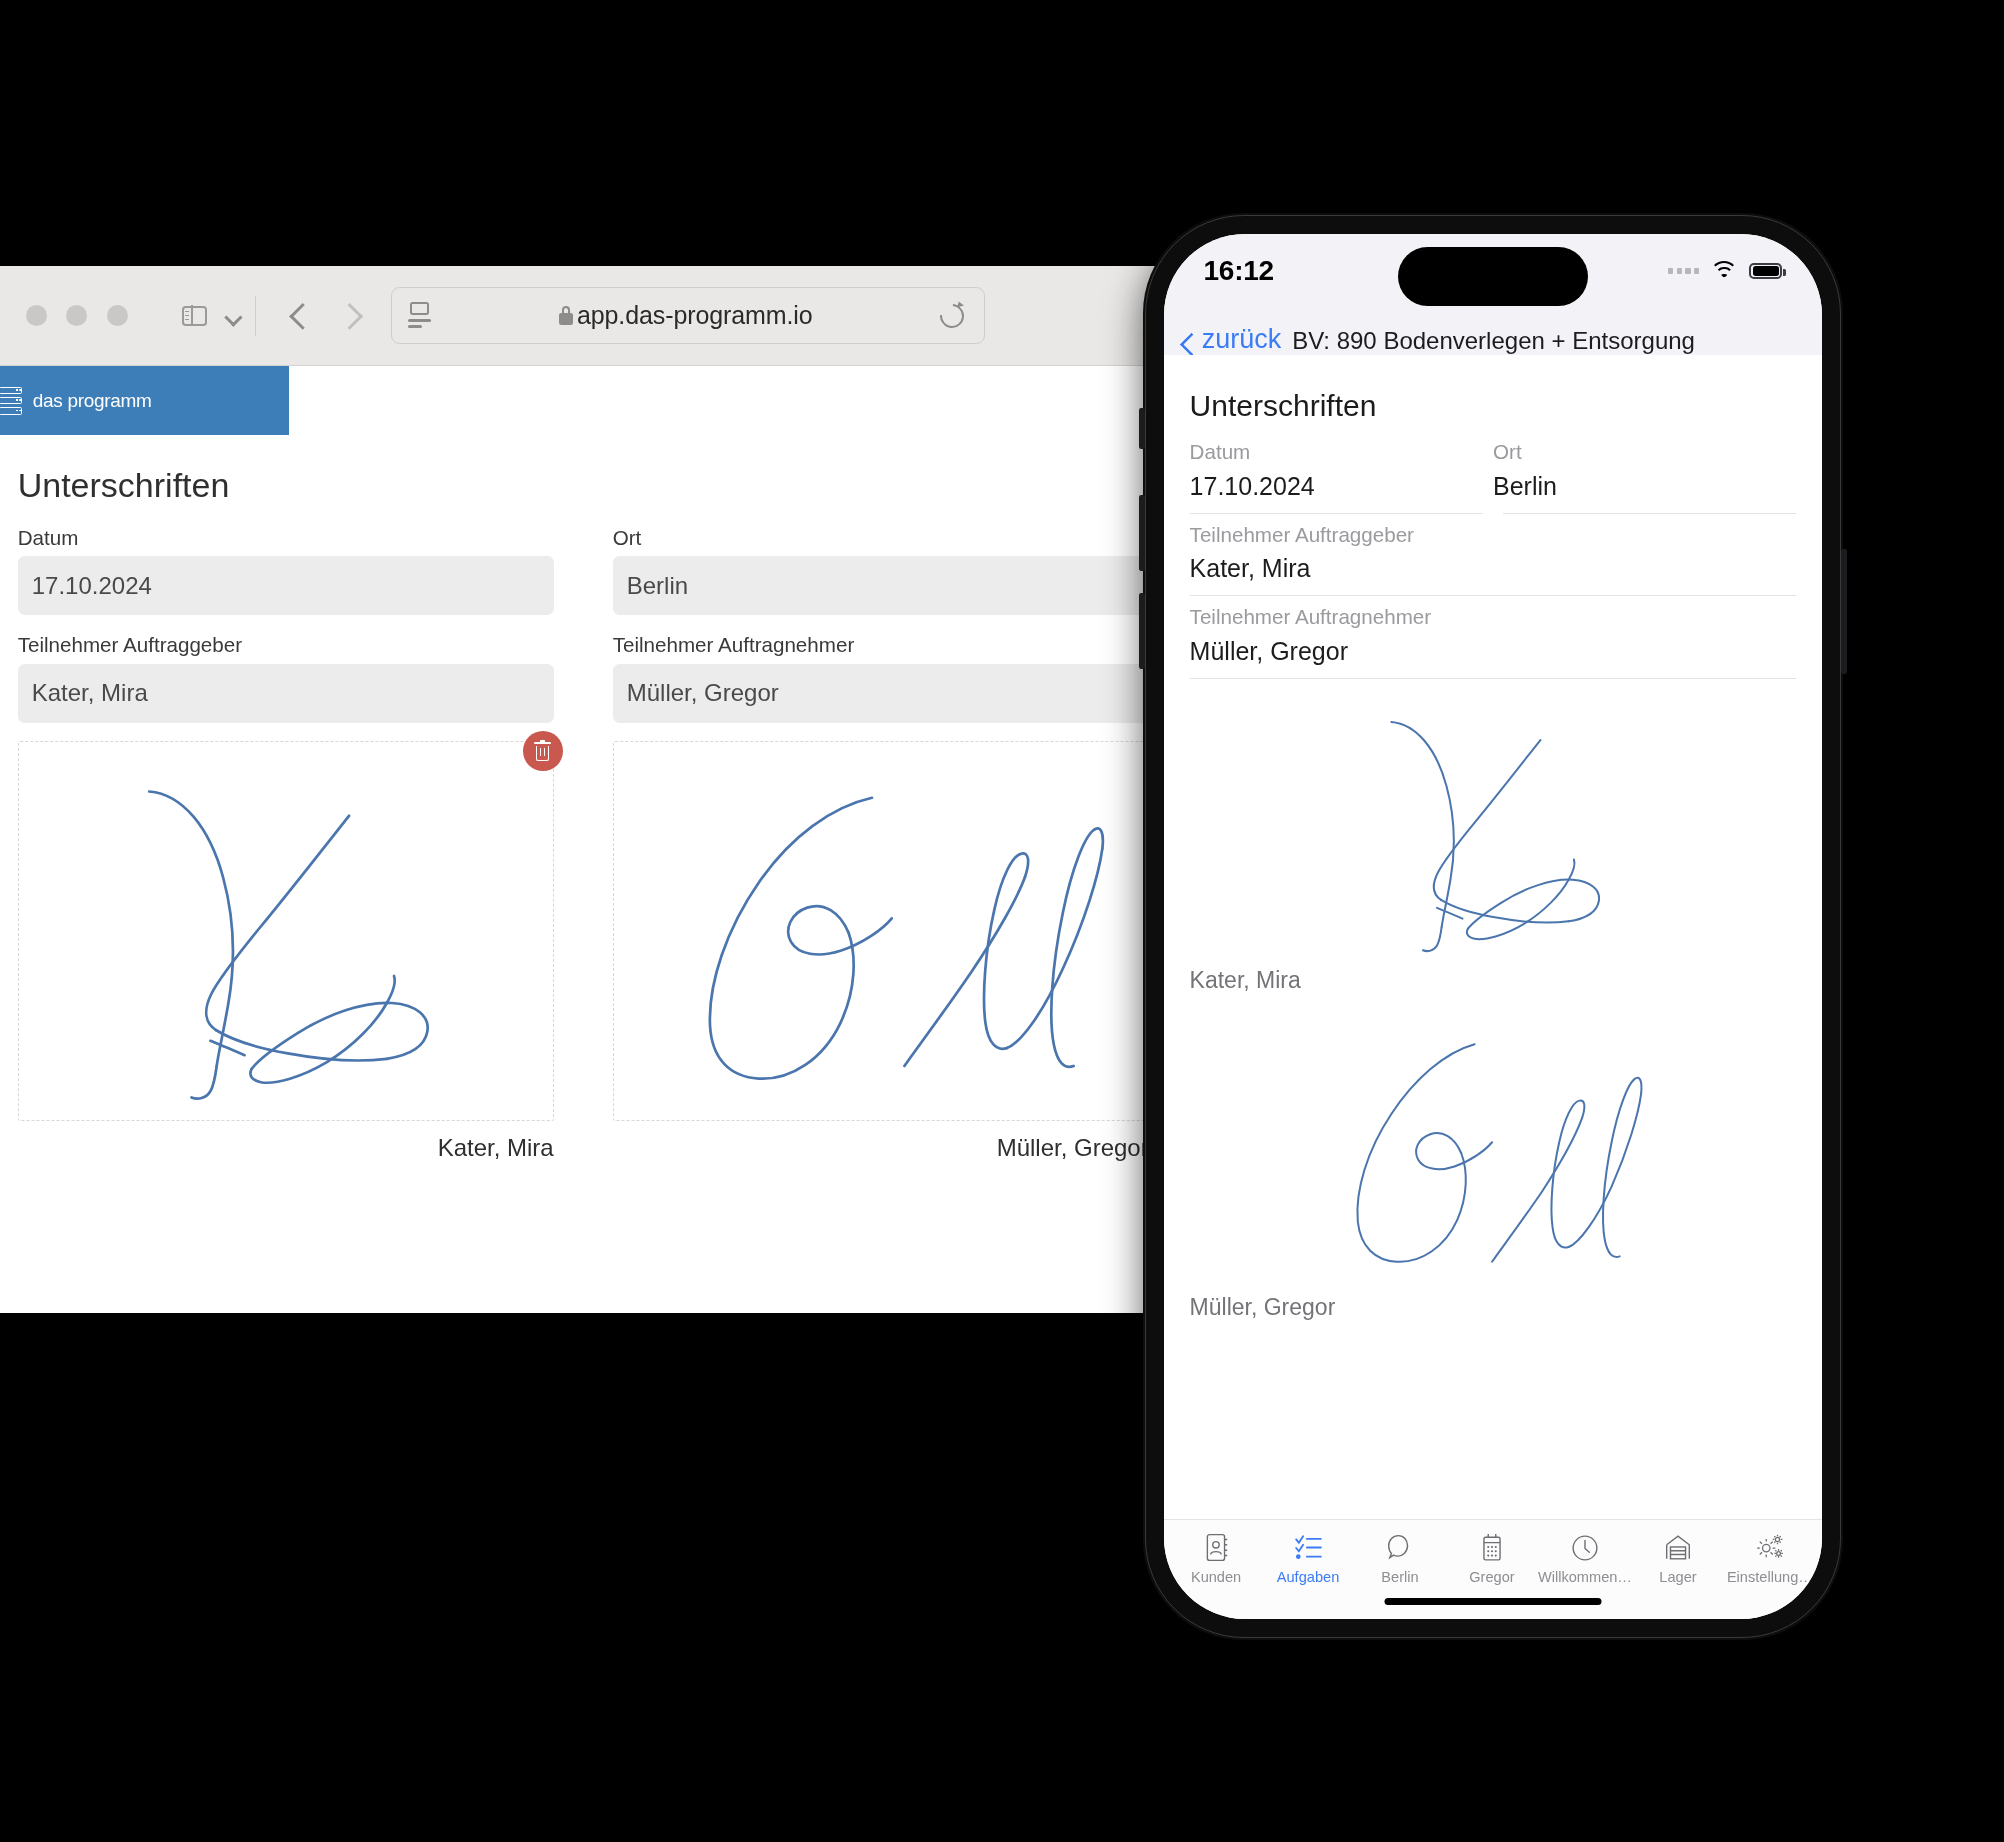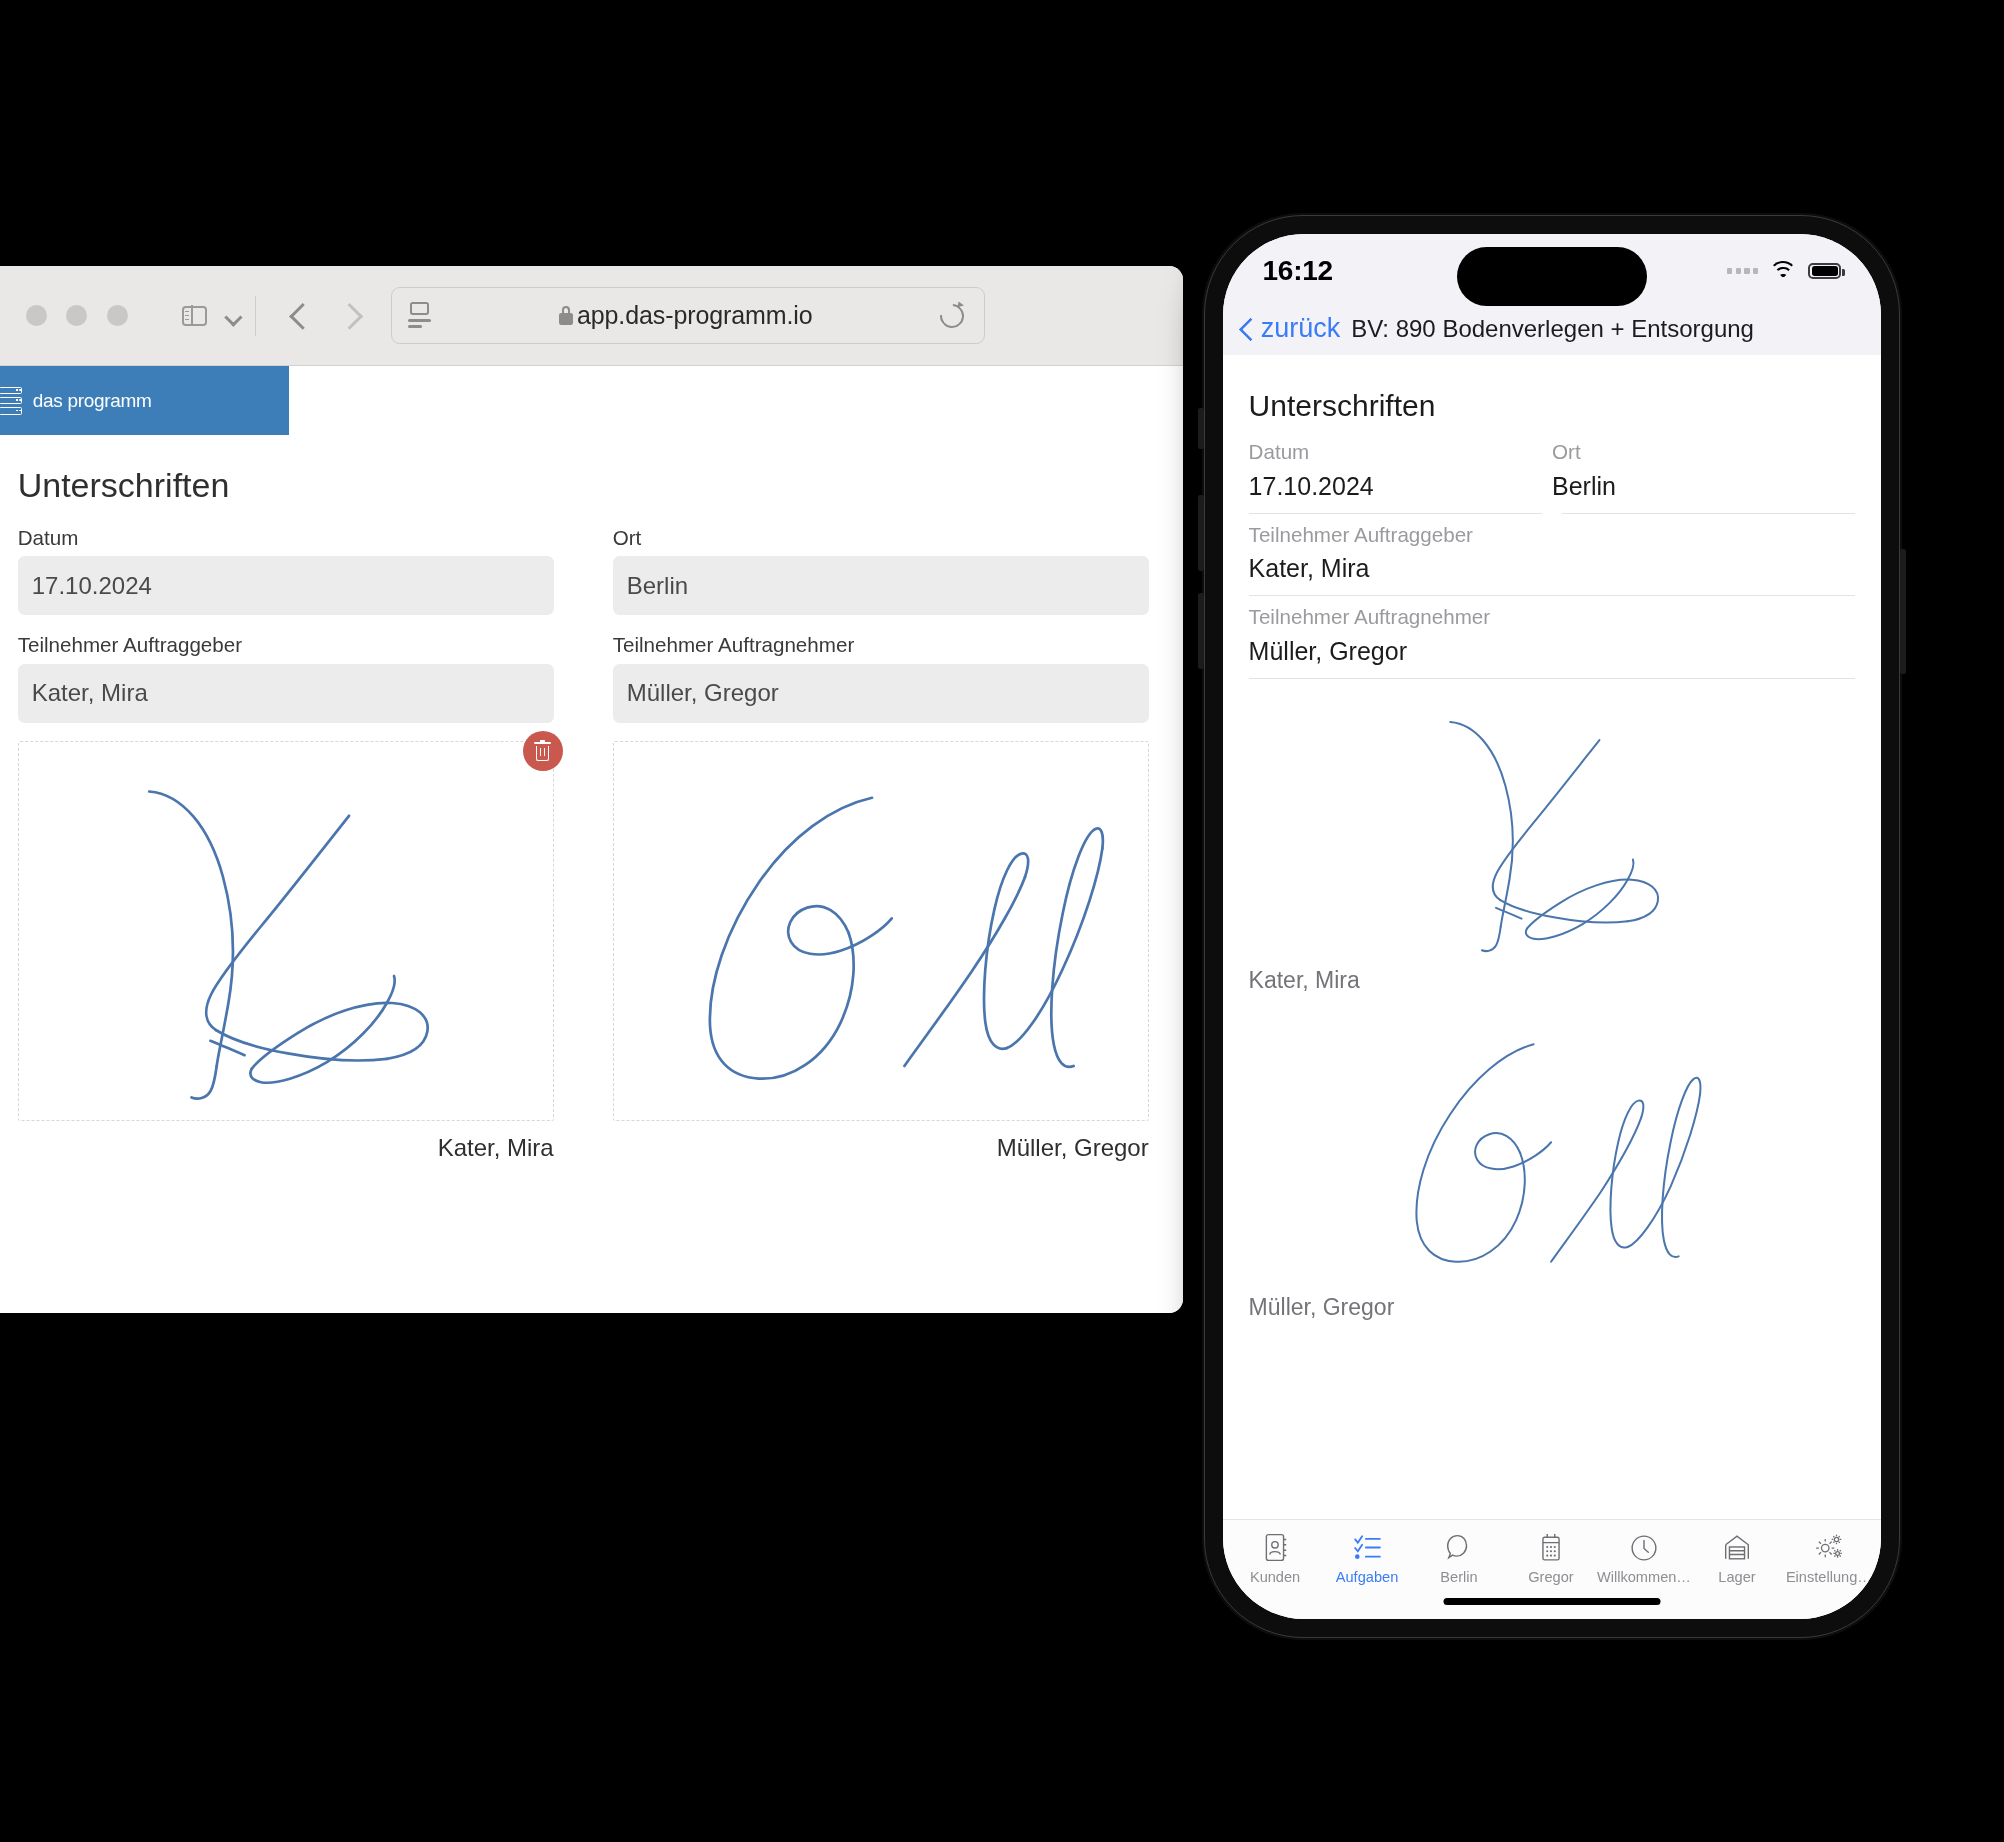--- a/index.html
+++ b/index.html
@@ -126,21 +126,21 @@
   .trash-ic .lid { position:absolute; top:0; left:0; width:16.3px; height:2.2px; background:#fff; border-radius:1.1px;}
   .trash-ic .lid:before{ content:""; position:absolute; left:5.4px; top:-2.2px; width:5.4px;height:2.2px;background:#fff;border-radius:0.5px;}
   .trash-ic .can { position:absolute; top:3.8px; left:1.6px; width:13px; height:14.6px; border:1.6px solid #fff; border-top:none; border-radius:0 0 2.2px 2.2px;}
   .trash-ic .can:before,.trash-ic .can:after{content:"";position:absolute;top:2.2px;width:1.6px;height:8.1px;background:#fff;}
   .trash-ic .can:before{ left:2.7px; } .trash-ic .can:after{ right:2.7px; }
   .sig-name { text-align: right; font-size: 24px; color: #2f2f2f; margin-top: 13px; }
 
   
   .phone {
     position: absolute;
-    left: 1202px; top: 213px;
+    left: 1143px; top: 213px;
     width: 700px; height: 1427px;
     background: #0d0d0e;
     border-radius: 100px;
     padding: 20.6px;
     box-shadow: 0 11px 38px rgba(0,0,0,0.6);
   }
   .phone:before { 
     content:""; position:absolute; inset:2.2px; border-radius:99px;
     border: 1.6px solid #3a3a3c; pointer-events:none;
   }
@@ -174,21 +174,21 @@
   .wifi { width: 28px; height: 20.6px; position: relative; }
   .wifi span { position:absolute; left:50%; transform:translateX(-50%); border:2.7px solid #000;
      border-bottom-color:transparent; border-left-color:transparent; border-right-color:transparent; border-radius:50%;}
   .wifi .w1{ top:0; width:28px; height:28px; }
   .wifi .w2{ top:6px; width:17.4px; height:17.4px; }
   .wifi .w3{ top:13px; width:7.6px; height:7.6px; border-width:3.3px;}
   .batt { width: 33px; height: 16.3px; border: 2.2px solid #3c3c43; border-radius: 4.9px; position: relative; }
   .batt:after { content:""; position:absolute; right:-5.4px; top:4.3px; width:2.7px; height:6.5px; background:#3c3c43; border-radius:0 1.6px 1.6px 0;}
   .batt i { position:absolute; inset:1.6px; background:#000; border-radius:2.7px; display:block;}
 
-  .navbar { height: 52px; display:flex; align-items:center; padding: 0 17.4px; }
+  .navbar { height: 52px; display:flex; align-items:flex-end; padding: 0 17.4px; }
   .back-chev { width: 12px; height: 22px; position: relative; margin-right: 8.7px; }
   .back-chev:before { content:""; position:absolute; left:2.2px; top:3.3px; width:14px; height:14px;
      border-left:3.8px solid #3b7cf6; border-bottom:3.8px solid #3b7cf6; transform: rotate(45deg); border-radius:1.1px;}
   .back-label { font-size: 27px; color:#3b7cf6; margin-right: 11px; }
   .nav-title { font-size: 24px; color: #1c1c1e; white-space:nowrap; }
 
   .ios-body { flex: 1; background: #fff; overflow: hidden; padding: 0 26px; position:relative; }
   .ios-h1 { font-size: 30px; color: #1c1c1e; padding-top: 34px; margin-bottom: 8.7px; }
   .ios-row2 { display: flex; gap: 0; }
   .ios-half { flex: 1; }

